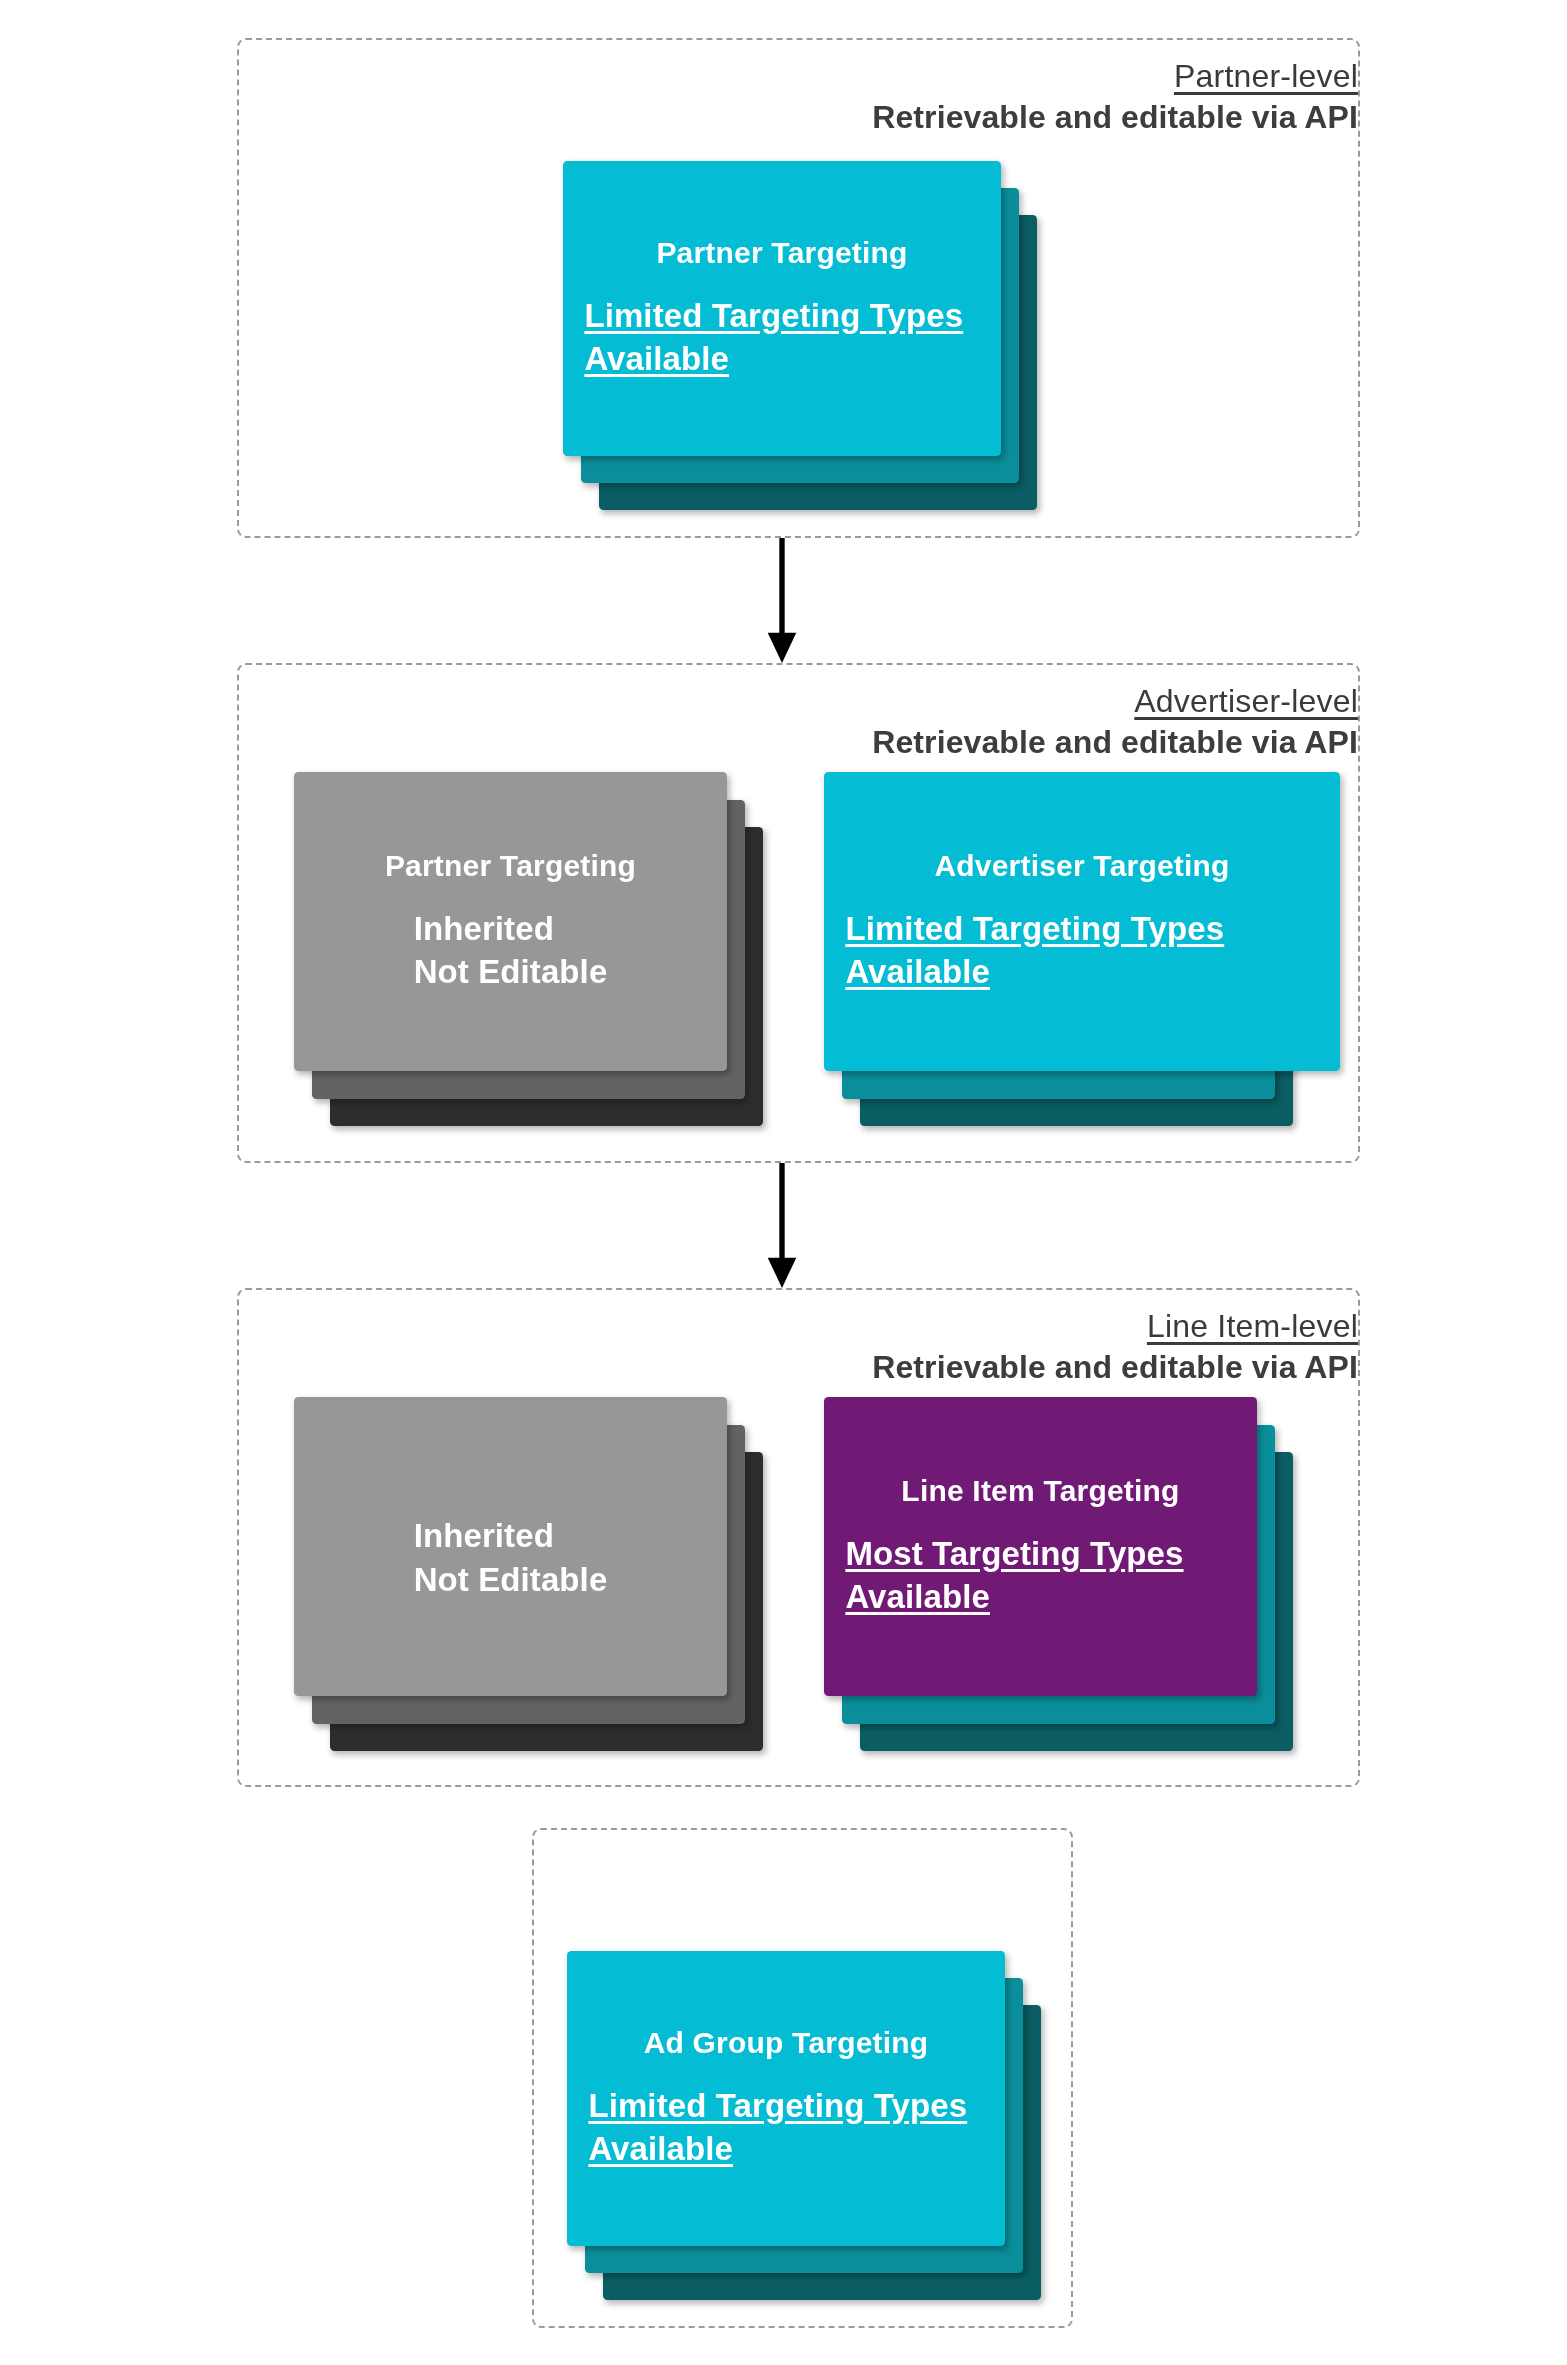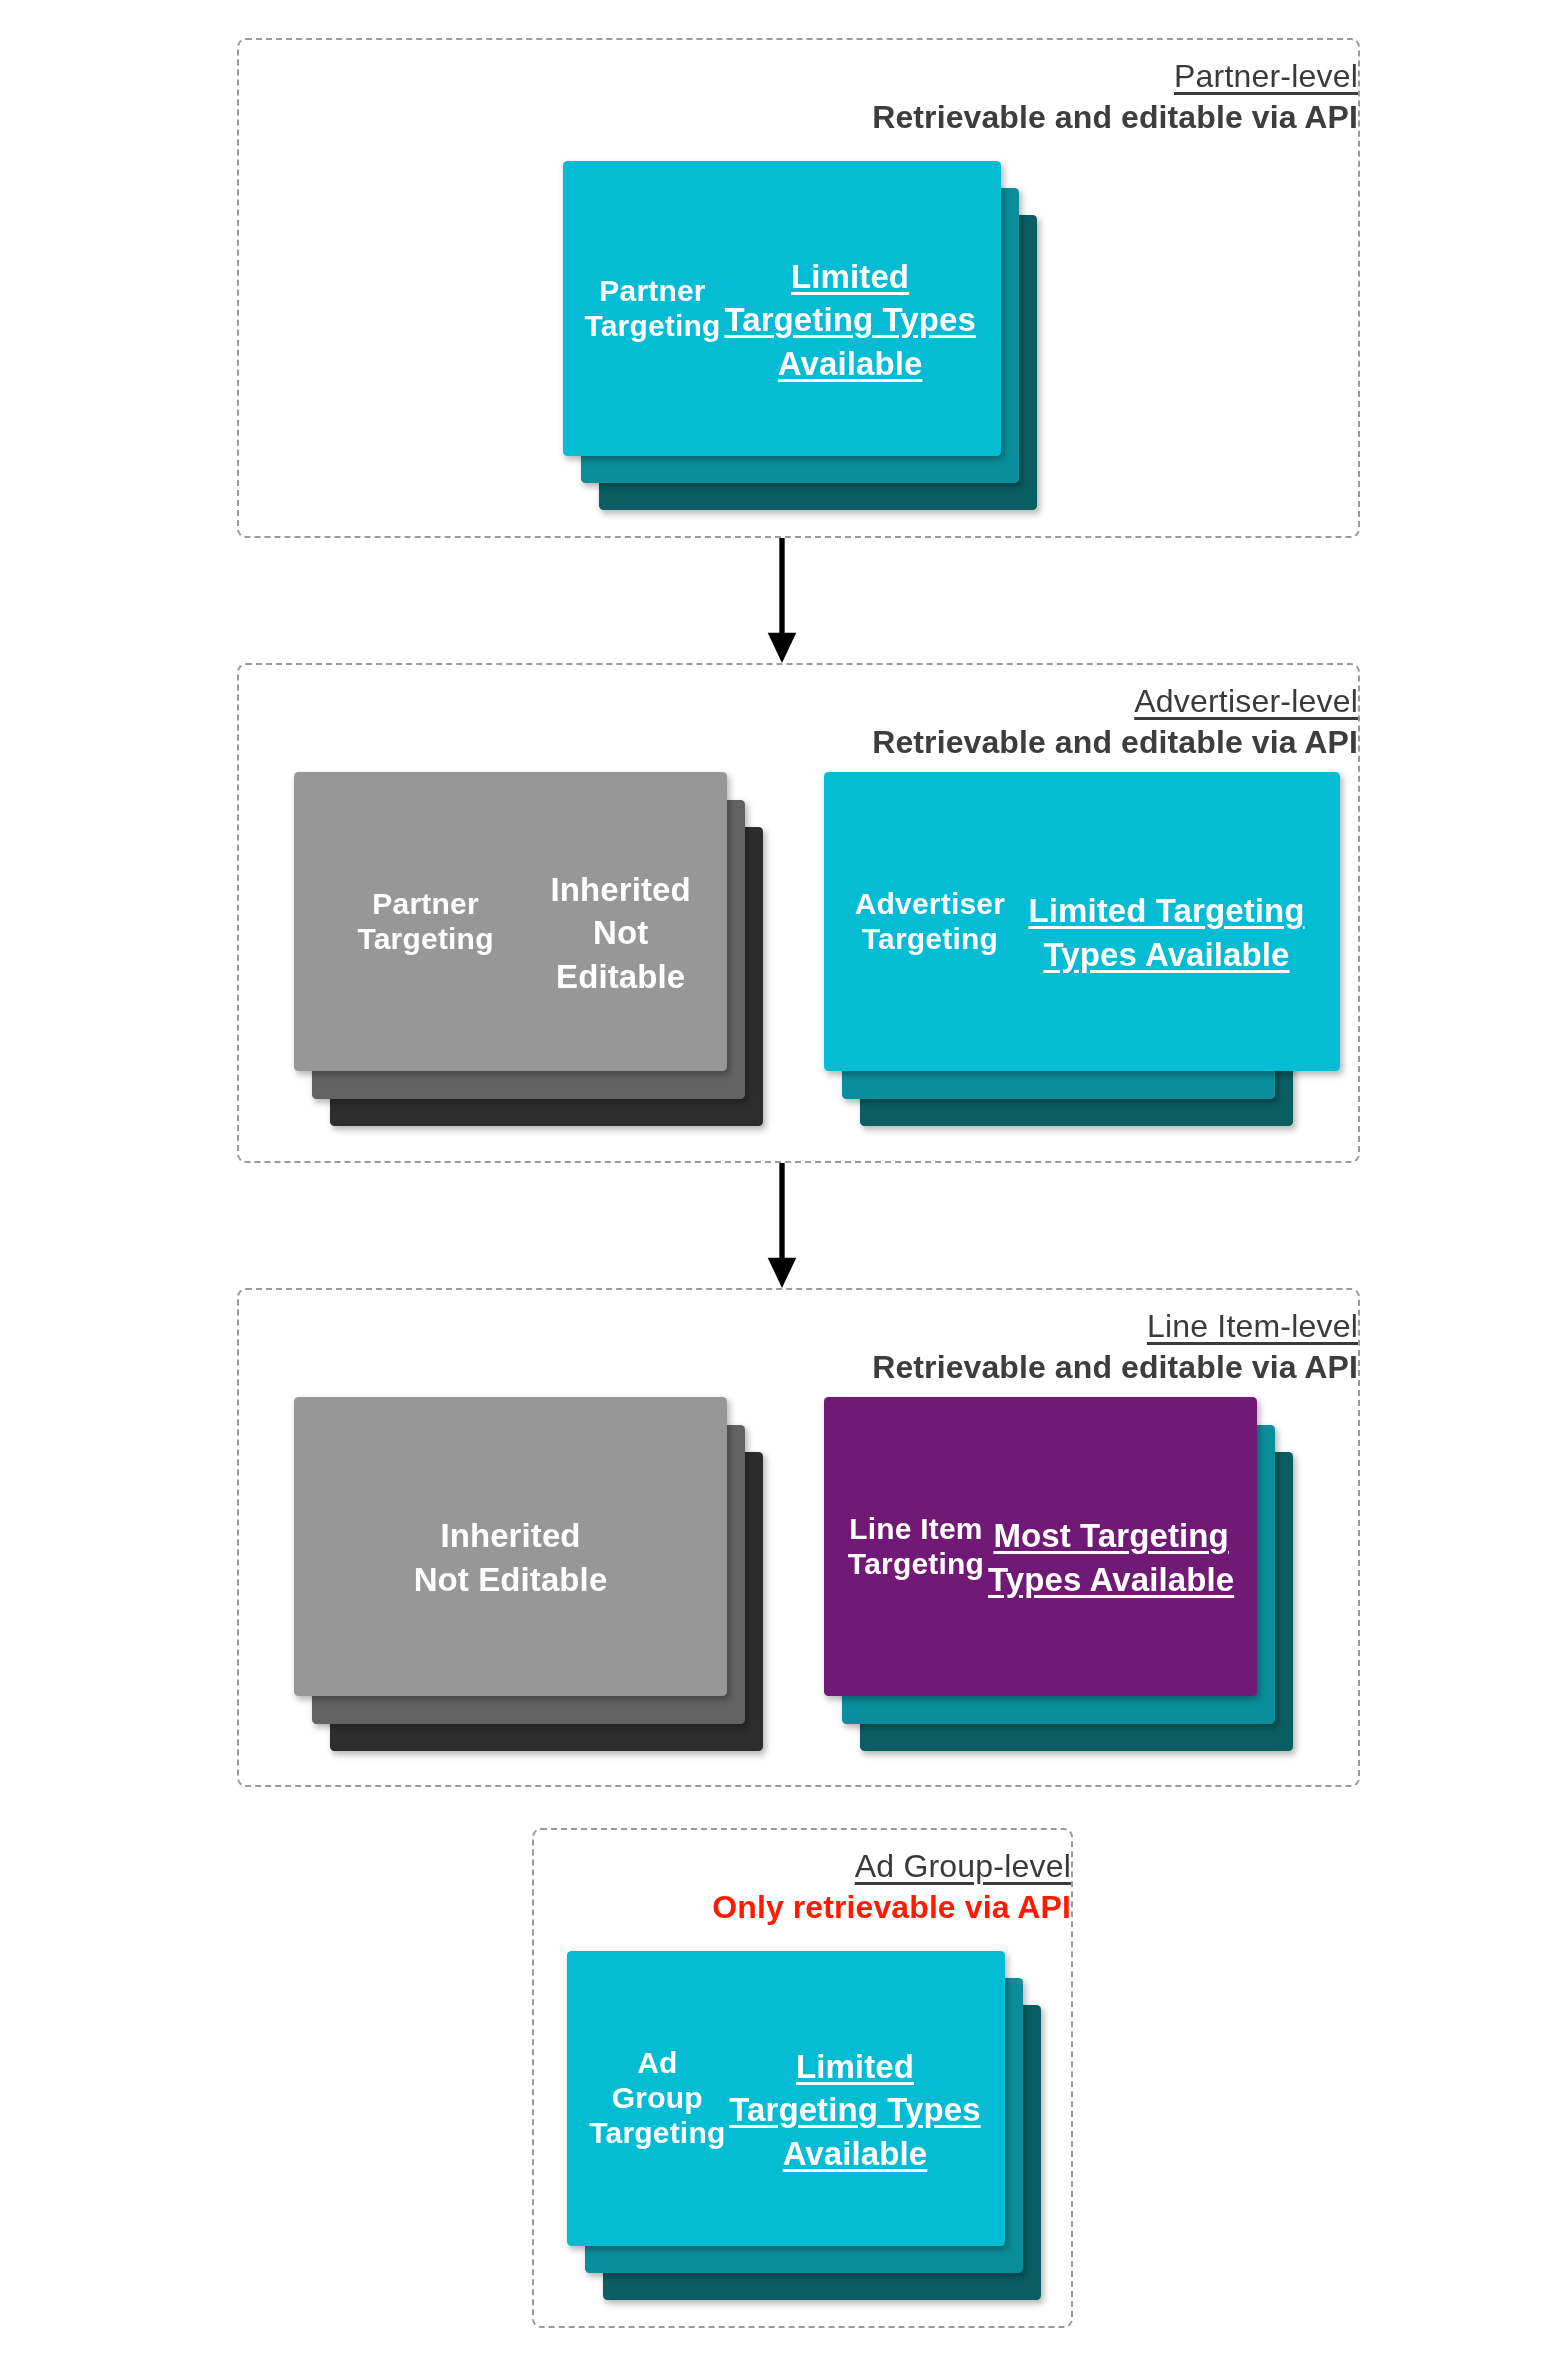--- a/index.html
+++ b/index.html
@@ -65,23 +65,23 @@
   }
   .card {
     position: absolute;
     border-radius: 4.5px;
     box-shadow: 2.7px 3.6px 6.3px rgba(0,0,0,0.28);
   }
   .card.back  { }
   .card.mid   { }
   .card.front {
     display: flex;
+    flex-direction: column;
     align-items: center;
     justify-content: center;
-    text-align: center;
     box-sizing: border-box;
     padding: 9px 21.4px;
   }
   .card-title {
     font-size: 30px;
     font-weight: 700;
     color: #ffffff;
     line-height: 1.16;
     letter-spacing: 0.2px;
   }
@@ -187,24 +187,20 @@
       <div class="card mid" style="left:18px; top:28px; width:433px; height:299px; background:#0b8e9b;"></div>
       <div class="card front" style="left:0px; top:0px; width:433px; height:299px; background:#701a75;">
         <div class="card-title">Line Item Targeting</div>
         <div class="card-note underlined">Most Targeting Types Available</div>
       </div>
     </div>
   </div>
 
   <div class="level-box" style="left:532px; top:1828px; width:541px; height:500px;">
 
-    <div class="level-head" style="top:18px;">
-      <span class="level-title">Ad Group-level</span>
-      <span class="level-sub alert">Only retrievable via API</span>
-    </div>
 
     <div class="stack" style="left:33px; top:121px; width:473px; height:348px;">
       <div class="card back" style="left:36px; top:54px; width:438px; height:295px; background:#0a5e63;"></div>
       <div class="card mid" style="left:18px; top:27px; width:438px; height:295px; background:#0b8e9b;"></div>
       <div class="card front" style="left:0px; top:0px; width:438px; height:295px; background:#04bcd4;">
         <div class="card-title">Ad Group Targeting</div>
         <div class="card-note underlined">Limited Targeting Types Available</div>
       </div>
     </div>
   </div>

